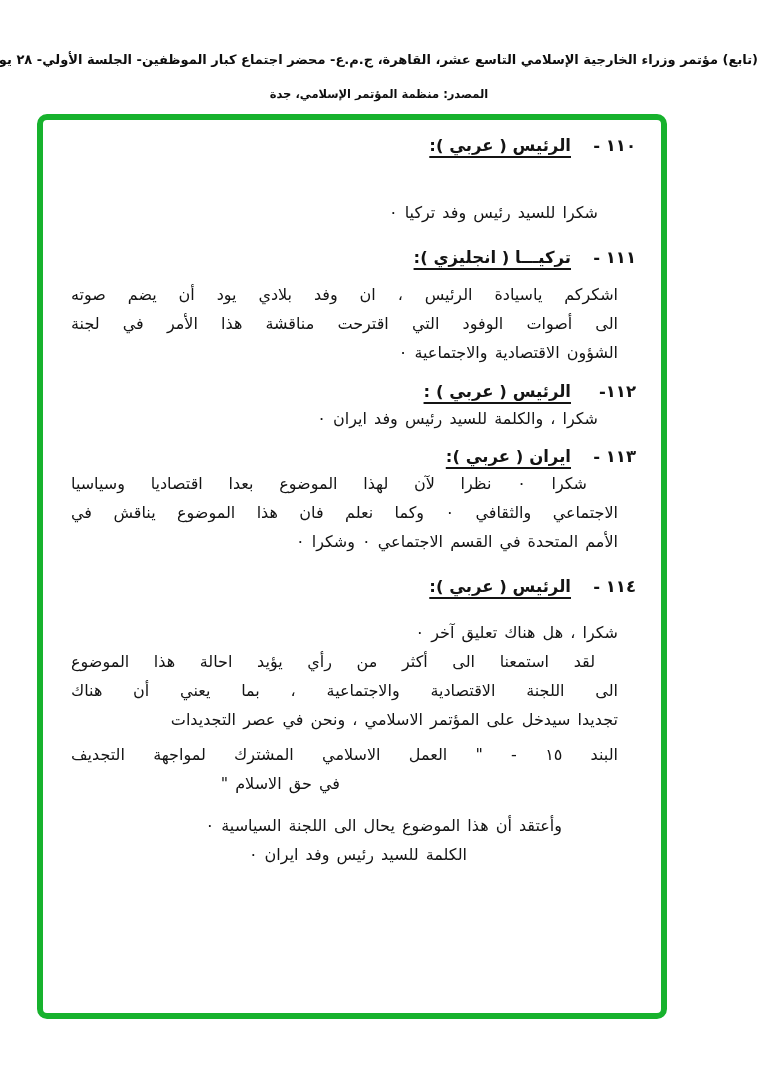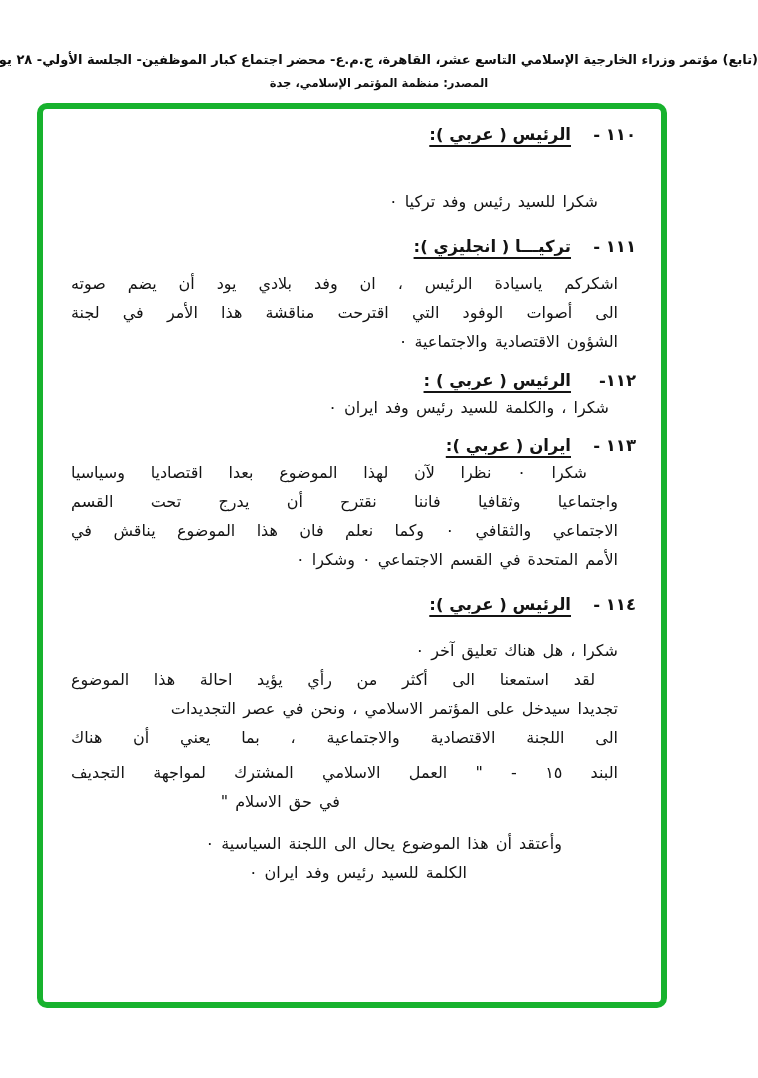--- a/index.html
+++ b/index.html
@@ -7,21 +7,21 @@
     width:758px;height:1078px;
     font-family:"DejaVu Sans", sans-serif;
     color:#141414;
     -webkit-font-smoothing:antialiased;
   }
   .page{position:relative;width:758px;height:1078px;overflow:hidden;background:#fff;}
 
   
   .hdr{direction:rtl;text-align:center;font-weight:bold;color:#0d0d0d;}
   .hdr1{padding-top:52px;font-size:13px;white-space:nowrap;letter-spacing:0;}
-  .hdr2{margin-top:9px;font-size:11.5px;}
+  .hdr2{margin-top:20px;font-size:11.5px;}
 
   
   .frame{
     box-sizing:border-box;
     margin:13px 0 0 37px;
     width:630px;height:905px;
     border:6px solid #17b22d;
     border-radius:10px;
     padding:14px 25px 28px 28px;
     direction:rtl;
@@ -35,21 +35,21 @@
   .sec-title{text-decoration:underline;text-underline-offset:5px;text-decoration-thickness:1.5px;}
 
   
   .para{margin:0 18px 0 0;font-size:16px;}
   .pl{line-height:29px;text-align:right;word-spacing:2px;}
   .pl.j{text-align:justify;text-align-last:justify;}
 
   
   .mt0{margin-top:0}.mt6{margin-top:6px}.mt9{}.mt10{margin-top:10px}
   .mt12{margin-top:12px}.mt13{margin-top:13px}.mt19{margin-top:19px}.mt24{margin-top:40px}
-  .mr38{margin-right:38px}.mr41{margin-right:27px}.mr18x{margin-right:18px}
+  .mr38{margin-right:38px}.mr41{margin-right:38px}.mr18x{margin-right:18px}
   .mr56{margin-right:56px}.mr151{margin-right:151px}.mr278{margin-right:278px}
   .ind31{text-indent:31px}.ind23{text-indent:23px}.ind11{text-indent:11px}
 </style>
 </head>
 <body>
 
 <div class="page">
 
   <header>
     <div class="hdr hdr1">(تابع) مؤتمر وزراء الخارجية الإسلامي التاسع عشر، القاهرة، ج.م.ع- محضر اجتماع كبار الموظفين- الجلسة الأولي- ٢٨ يوليه ١٩٩٠</div>
@@ -90,40 +90,39 @@
       </div>
     </section>
 
     <section>
       <div class="sec-head mt12">
         <span class="sec-num">١١٣ -</span>
         <span class="sec-title">ايران ( عربي ):</span>
       </div>
       <div class="para mt9">
         <div class="pl j ind31">شكرا ٠ نظرا لآن لهذا الموضوع بعدا اقتصاديا وسياسيا</div>
-        <div class="pl j">واجتماعيا وثقافيا فاننا نقترح أن يدرج تحت القسم</div>
         <div class="pl j">الاجتماعي والثقافي ٠ وكما نعلم فان هذا الموضوع يناقش في</div>
         <div class="pl">الأمم المتحدة في القسم الاجتماعي ٠ وشكرا ٠</div>
       </div>
     </section>
 
     <section>
       <div class="sec-head mt19">
         <span class="sec-num">١١٤ -</span>
         <span class="sec-title">الرئيس ( عربي ):</span>
       </div>
 
       <div class="para mt19 mr18x">
         <div class="pl">شكرا ، هل هناك تعليق آخر ٠</div>
       </div>
 
       <div class="para mt0">
         <div class="pl j ind23">لقد استمعنا الى أكثر من رأي يؤيد احالة هذا الموضوع</div>
+        <div class="pl j">الى اللجنة الاقتصادية والاجتماعية ، بما يعني أن هناك</div>
         <div class="pl">تجديدا سيدخل على المؤتمر الاسلامي ، ونحن في عصر التجديدات</div>
-        <div class="pl j">الى اللجنة الاقتصادية والاجتماعية ، بما يعني أن هناك</div>
       </div>
 
 
       <div class="para mt6">
         <div class="pl j">البند ١٥ - " العمل الاسلامي المشترك لمواجهة التجديف</div>
         <div class="pl mr278">في حق الاسلام "</div>
       </div>
 
       <div class="para mt13">
         <div class="pl mr56">وأعتقد أن هذا الموضوع يحال الى اللجنة السياسية ٠</div>

